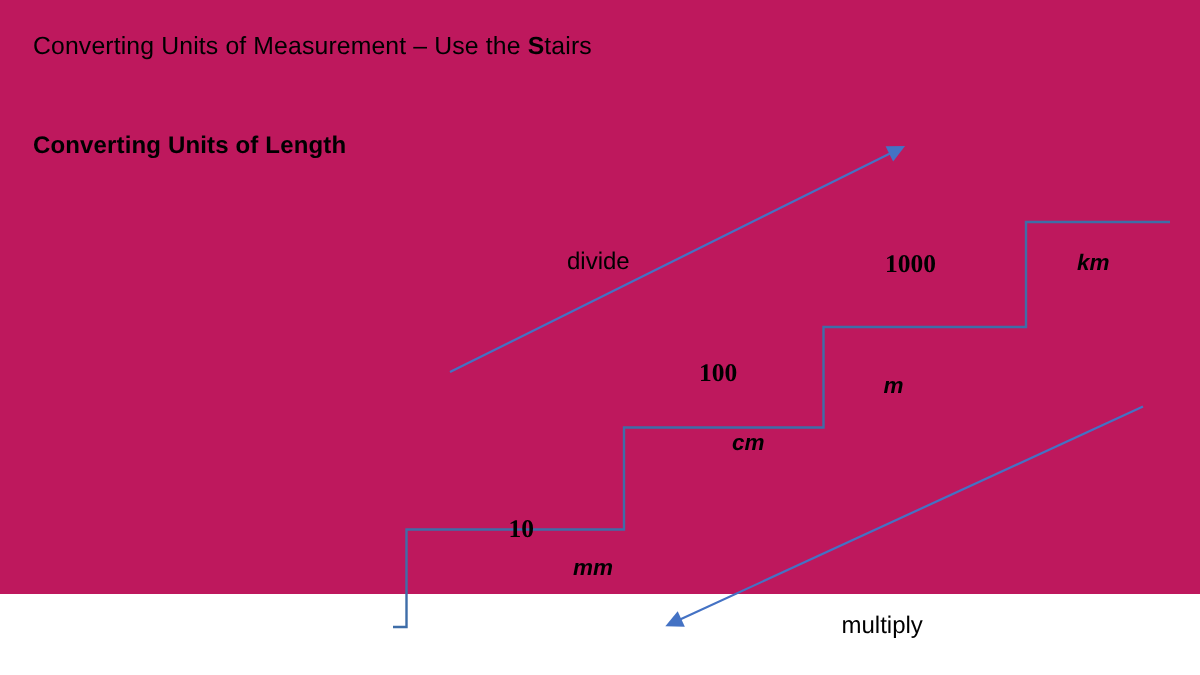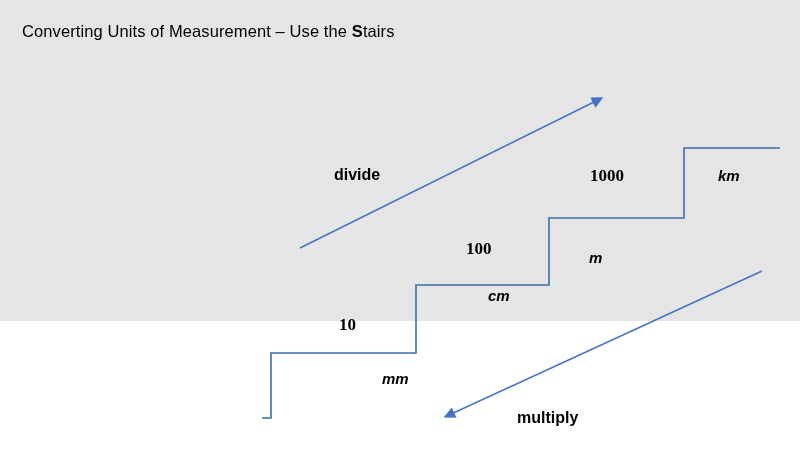--- a/index.html
+++ b/index.html
@@ -15,22 +15,22 @@
     overflow: hidden;
     font-family: "Liberation Sans", sans-serif;
     color: #000000;
   }
 
   #slide {
     position: absolute;
     left: 0;
     top: 0;
     width: 800px;
-    height: 321px;
-    background: #e5e5e5;
+    height: 396px;
+    background: #be185d;
   }
 
   
   .heading-main {
     position: absolute;
     left: 22px;
     top: 22px;
     font-size: 16.5px;
     font-weight: normal;
     letter-spacing: 0.1px;
@@ -79,44 +79,46 @@
     font-family: "Liberation Sans", sans-serif;
     font-size: 15px;
     font-weight: bold;
     font-style: italic;
     color: #000000;
     text-align: right;
   }
   .lbl-op {
     font-family: "Liberation Sans", sans-serif;
     font-size: 16px;
-    font-weight: bold;
+    font-weight: normal;
     font-style: normal;
     color: #000000;
+    margin-left: 44px;
   }
 
   .p-divide   { left: 334px; top: 167px; }
   .p-multiply { left: 517px; top: 410px; }
 
-  .p-10       { left: 339px; top: 316px; }
+  .p-10       { left: 339px; top: 344px; }
   .p-100      { left: 466px; top: 240px; }
   .p-1000     { left: 590px; top: 167px; }
 
   .p-mm       { left: 334px; top: 371px; margin-left: 48px; }
   .p-cm       { left: 488px; top: 288px; }
   .p-m        { left: 589px; top: 250px; }
   .p-km       { left: 718px; top: 168px; }
 </style>
 </head>
 <body>
 
 <div id="slide">
 
   <div class="heading-main"><span>Converting Units of Measurement – Use the </span><span class="bold-s">S</span><span>tairs</span></div>
 
+  <div class="heading-sub">Converting Units of Length</div>
 
   <svg id="stairs-svg" viewBox="0 0 800 450" xmlns="http://www.w3.org/2000/svg">
 
     <defs>
       <marker id="arrowhead-up" markerWidth="9" markerHeight="9" refX="4.4" refY="4.4" orient="auto" markerUnits="strokeWidth">
         <path d="M 0.6 0.6 L 8.4 4.4 L 0.6 8.2 Z" fill="#4472C4"></path>
       </marker>
       <marker id="arrowhead-down" markerWidth="9" markerHeight="9" refX="4.4" refY="4.4" orient="auto" markerUnits="strokeWidth">
         <path d="M 0.6 0.6 L 8.4 4.4 L 0.6 8.2 Z" fill="#4472C4"></path>
       </marker>

